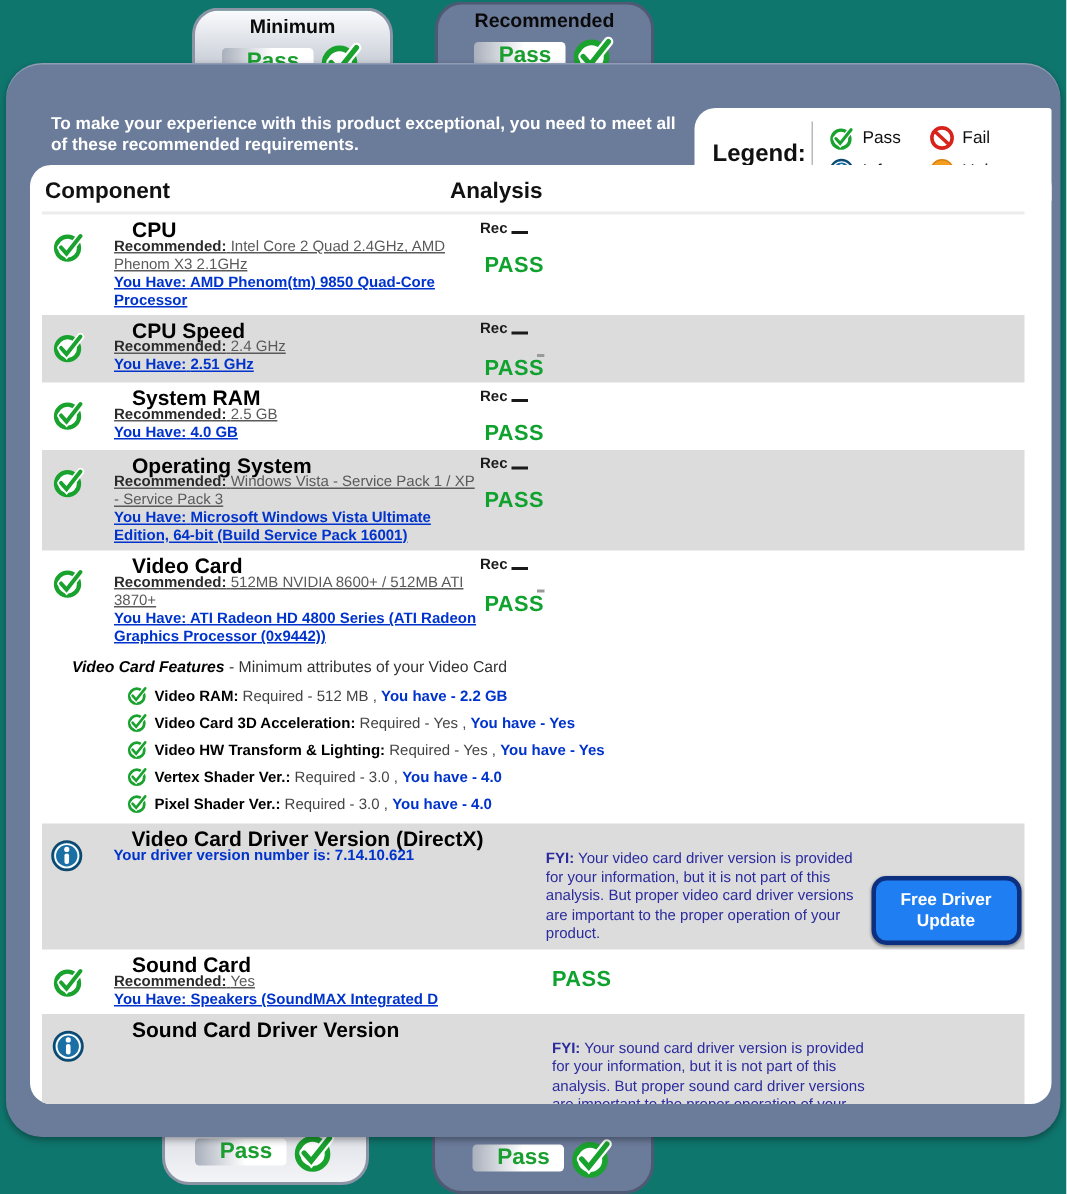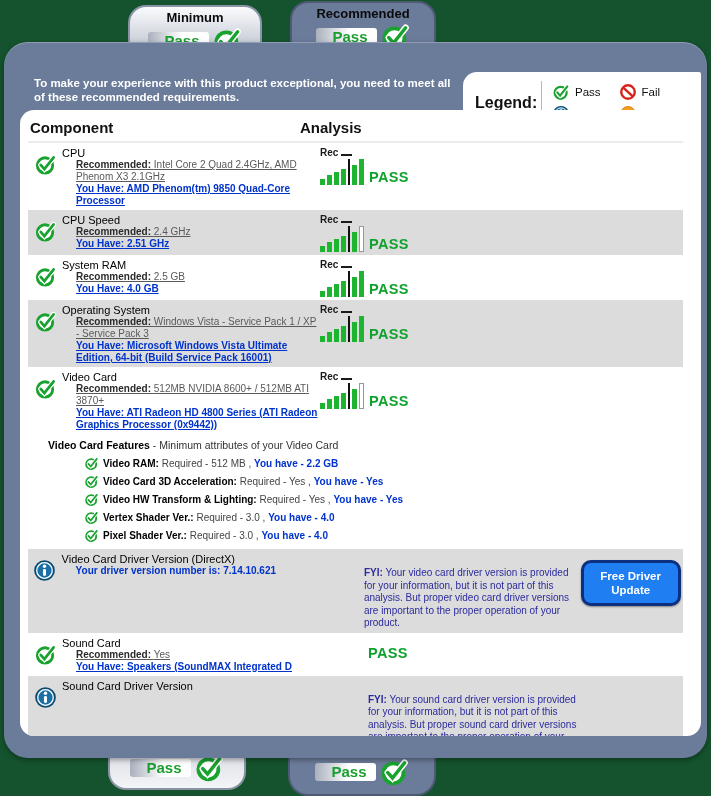--- a/index.html
+++ b/index.html
@@ -1,18 +1,18 @@
 <!DOCTYPE html>
 <html><head>
 <meta charset="utf-8">
 <style>
   * { margin:0; padding:0; box-sizing:border-box; }
   html,body { width:711px; height:796px; }
   body { font-family:"Liberation Sans", sans-serif; background:#fff; }
-  #stage { position:relative; width:711px; height:796px; overflow:hidden; background:#14532d; }
+  #stage { position:relative; width:711px; height:796px; overflow:hidden; background:#0f766e; }
 
   
   .tab { position:absolute; z-index:1; text-align:center; }
   .tab-top-min { left:128px; top:5px; width:134px; height:52px;
      background:linear-gradient(#fafbfd,#b5bcc8); border:2px solid #8b94a5; border-bottom:none;
      border-radius:18px 18px 0 0; padding-top:3px; }
   .tab-top-rec { left:290px; top:1px; width:146px; height:56px;
      background:#6b7b9a; border:2px solid #4e5a74; border-bottom:none;
      border-radius:18px 18px 0 0; padding-top:3px; }
   .tab-bot-min { left:108px; top:700px; width:138px; height:90px;
@@ -49,52 +49,52 @@
   .thead { display:flex; padding:9px 0 5px 2px; border-bottom:2px solid #ececec; }
   .th { font-size:15px; font-weight:bold; color:#111; }
   .th-comp { width:270px; }
 
   .row { display:flex; padding:2px 0 3px; font-size:10px; line-height:12px; }
   .row.alt { background:#dcdcdc; }
   .cell-icon { width:34px; display:flex; justify-content:center; align-items:flex-start; padding-top:8px; }
   .icn-row { width:23px; height:23px; }
   .cell-text { width:258px; padding-top:2px; }
   .cell-text.wide { width:306px; }
-  .row-title { font-size:11px; font-weight:normal; color:#000; }
+  .row-title { font-size:14px; font-weight:bold; color:#000;margin-left:26px; }
   .line { padding-left:14px; color:#5a5a5a;text-decoration:underline; }
   .lbl { font-weight:bold; color:#2b2b2b; }
   .have, .have span { color:#0033cc; font-weight:bold; }
   .version { padding-left:14px; color:#0033cc; font-weight:bold; }
 
   
   .cell-analysis { display:flex; align-items:flex-start; }
   .chart { position:relative; display:flex; align-items:flex-end; gap:2px; height:28px;
-     margin-top:12px; }
+     margin-top:12px;flex-direction:column; }
   .rec { position:absolute; top:-10px; left:0; font-size:10px; font-weight:bold; color:#1a1a1a; }
   .bracket { position:absolute; top:-3px; left:21px; width:11px; border-top:2px solid #1a1a1a; }
   .b { width:5px; background:#1db42f; display:block; }
   .b1{height:6px} .b2{height:10px} .b3{height:13px} .b4{height:16px}
   .marker { width:2px; height:26px; background:#111; display:block; }
   .b5{height:20px} .b6{height:26px}
   .chart-outline .b6 { background:#fff; border:1px solid #999; }
   .pass-txt { font-size:14.5px; font-weight:bold; color:#10a22e; margin:0 0 2px 3px; letter-spacing:.3px; }
   .pass-only { font-size:14.5px; font-weight:bold; color:#10a22e; margin-left:48px; margin-top:12px; letter-spacing:.3px; }
 
   
   .feat-head { padding:3px 0 2px 20px; color:#333; font-size:10.5px; }
-  .feat-head b { color:#000; }
+  .feat-head b { color:#000;font-style:italic; }
   .feat-item { padding-left:56px; margin:3px 0; color:#444; }
   .icn-feat { width:15px; height:15px; vertical-align:-4px; margin-right:4px; }
   .feat-name { font-weight:bold; color:#000; }
   .feat-have { color:#0033cc; font-weight:bold; }
 
   
   .fyi { width:217px; font-size:10px; line-height:12.5px; color:#2b2b9e; padding-top:4px;margin-top:12px; }
   .fyi-lbl { font-weight:bold; }
-  .btn-col { width:106px; display:flex; justify-content:center; align-items:flex-start; padding-top:9px; }
+  .btn-col { width:106px; display:flex; justify-content:center; align-items:flex-end; padding-top:9px; }
   .drv-btn { width:100px; padding:6px 3px; background:#1e7ef2; border:3px solid #0c2f80;
      border-radius:10px; color:#fff; font-weight:bold; font-size:11.5px; line-height:14px;
      font-family:"Liberation Sans", sans-serif; cursor:pointer; box-shadow:0 1px 2px rgba(0,0,0,.4); }
   .hidden-defs { position:absolute; width:0; height:0; overflow:hidden; }
 </style>
 </head>
 <body>
 
 <svg class="hidden-defs" aria-hidden="true">
   <defs>

